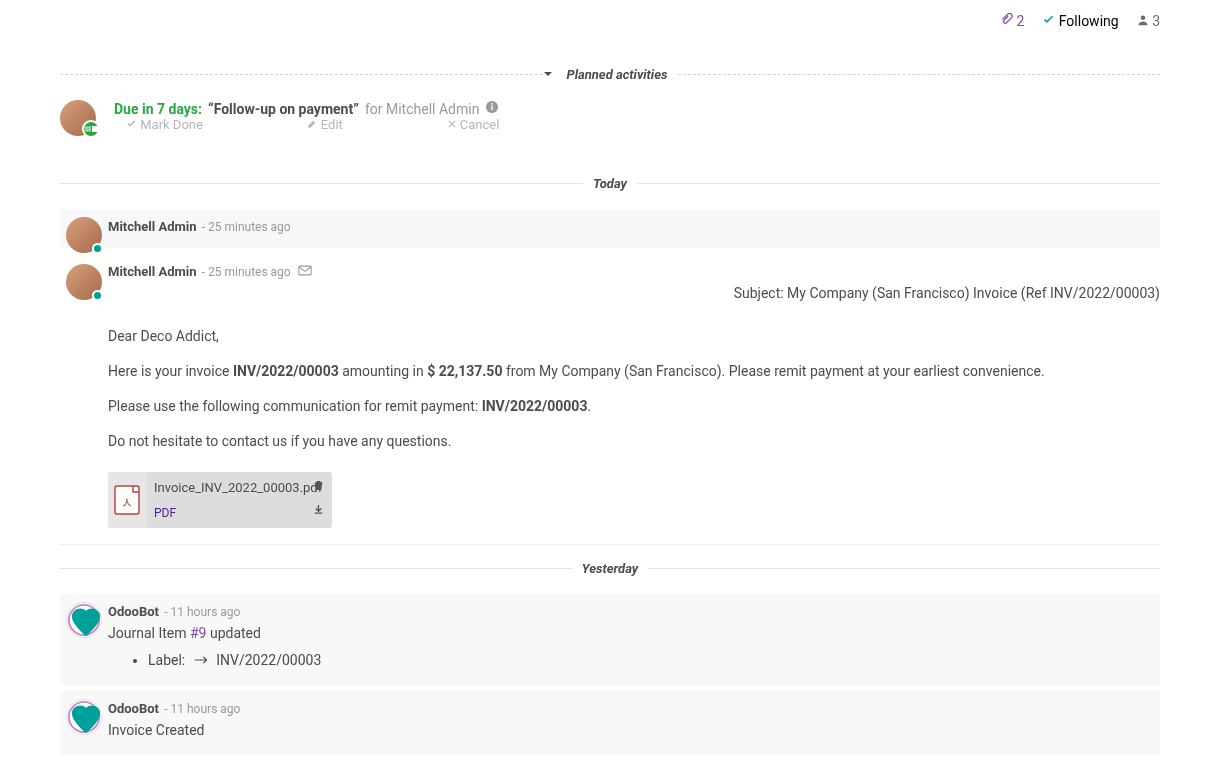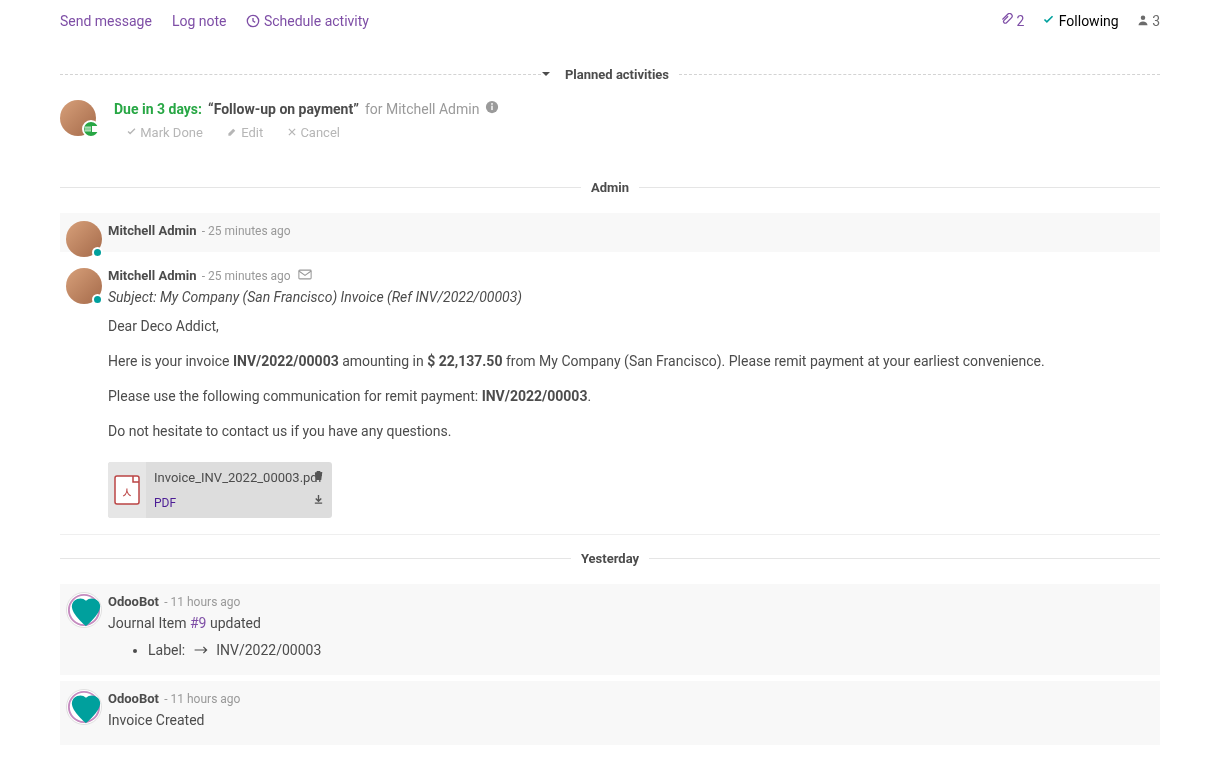--- a/index.html
+++ b/index.html
@@ -40,20 +40,21 @@
     font-size: 14px;
   }
   .attach-count { color: #7e4ea6; cursor: pointer; }
   .following { color: #000000; cursor: pointer; }
   .followers { color: #6b6b6b; cursor: pointer; }
 
   .section-sep {
     display: flex;
     align-items: center;
     margin: 30px 0 18px;
+    font-style: italic;
   }
   .section-sep::before, .section-sep::after {
     content: '';
     flex: 1;
     border-top: 1px dashed #d3d3d3;
   }
   .section-sep-solid::before, .section-sep-solid::after {
     border-top: 1px solid #e5e5e5;
   }
   .section-label {
@@ -91,24 +92,24 @@
     width: 8px; height: 6px;
     background: #fff;
     mask: none;
   }
   .activity-line { display: flex; align-items: center; flex-wrap: wrap; gap: 6px; font-size: 14px; }
   .due { color: #28a745; font-weight: 700; }
   .act-title { font-weight: 700; color: #4c4c4c; }
   .for-label { color: #9a9a9a; }
   .info-icon { color: #9a9a9a; }
   .activity-actions {
-    margin-top: 8px;
     display: flex;
     gap: 24px;
     padding-left: 12px;
+    justify-content: space-between;
   }
   .activity-actions .act-btn {
     color: #b6b6b6;
     cursor: pointer;
     font-size: 13px;
   }
 
   .msg-wrap {
     position: relative;
     padding-left: 48px;
@@ -143,21 +144,21 @@
     color: #00a09d;
   }
 
   .msg-head { font-size: 13px; }
   .msg-author { font-weight: 700; color: #4c4c4c; }
   .msg-time { color: #999; font-size: 12px; margin-left: 2px; }
   .msg-env { color: #999; margin-left: 4px; }
   .msg-body { font-size: 14px; color: #4c4c4c; margin-top: 4px; line-height: 1.5; }
   .msg-body ul { padding-left: 40px; margin-top: 6px; }
   .msg-body li { list-style: disc; }
-  .msg-subject { font-style: italic; margin-bottom: 8px; }
+  .msg-subject { margin-bottom: 22px; text-align: right; }
   .msg-body p { margin-bottom: 14px; }
   .arrow { display: inline-block; margin: 0 4px; color: #4c4c4c; }
   .link-ref { color: #7e4ea6; }
 
   .attachment {
     display: inline-flex;
     align-items: stretch;
     background: #ddd;
     border-radius: 3px;
     overflow: hidden;
@@ -191,31 +192,20 @@
   .msg-sep { border-top: 1px solid #efefef; margin: 16px 0 0; }
 
   svg { display: inline-block; }
 </style>
 </head>
 <body>
 
 <div class="chatter">
 
   <div class="topbar">
-    <div class="topbar-left">
-      <span class="tab">Send message</span>
-      <span class="tab">Log note</span>
-      <span class="tab">
-        <svg width="14" height="14" viewBox="0 0 16 16" fill="none" stroke="#7e4ea6" stroke-width="1.5">
-            <circle cx="8" cy="8" r="6.5"></circle>
-            <path d="M8 4.5V8l2.5 1.5"></path>
-          </svg>
-        <span>Schedule activity</span>
-      </span>
-    </div>
     <div class="topbar-right">
       <span class="attach-count">
         <svg width="13" height="13" viewBox="0 0 16 16" fill="none" stroke="#7e4ea6" stroke-width="1.5">
             <path d="M10 4l-5 5a2 2 0 0 0 3 3l6-6a3 3 0 0 0-4.5-4.5L3 8"></path>
           </svg>
         <span>2</span>
       </span>
       <span class="following">
         <svg width="13" height="13" viewBox="0 0 16 16" fill="none" stroke="#00a09d" stroke-width="2">
             <path d="M3 8l3 3 7-7"></path>
@@ -246,21 +236,21 @@
       <span class="badge-green">
         <svg width="10" height="10" viewBox="0 0 10 10" fill="#fff">
             <rect x="1" y="2" width="8" height="1.2"></rect>
             <rect x="1" y="4.4" width="8" height="1.2"></rect>
             <rect x="1" y="6.8" width="8" height="1.2"></rect>
           </svg>
       </span>
     </div>
     <div>
       <div class="activity-line">
-        <span class="due">Due in 3 days:</span>
+        <span class="due">Due in 7 days:</span>
         <span class="act-title">“Follow-up on payment”</span>
         <span class="for-label">
           <span>for </span><span>Mitchell Admin</span>
         </span>
         <span class="info-icon">
           <svg width="14" height="14" viewBox="0 0 16 16" fill="#9a9a9a">
               <circle cx="8" cy="8" r="7"></circle>
               <rect x="7.2" y="6.5" width="1.6" height="5" fill="#fff"></rect>
               <circle cx="8" cy="4.5" r="1" fill="#fff"></circle>
             </svg>
@@ -283,21 +273,21 @@
           <svg width="10" height="10" viewBox="0 0 16 16" stroke="#b6b6b6" stroke-width="2">
               <path d="M3 3l10 10M13 3L3 13"></path>
             </svg>
           <span>Cancel</span>
         </span>
       </div>
     </div>
   </div>
 
   <div class="section-sep section-sep-solid">
-    <span class="section-label">Admin</span>
+    <span class="section-label">Today</span>
   </div>
 
   <div class="msg-wrap msg-highlight">
     <div class="avatar">
         <span class="online-dot"></span>
       </div>
     <div class="msg-head">
       <span class="msg-author">Mitchell Admin</span>
       <span class="msg-time">- 25 minutes ago</span>
     </div>

